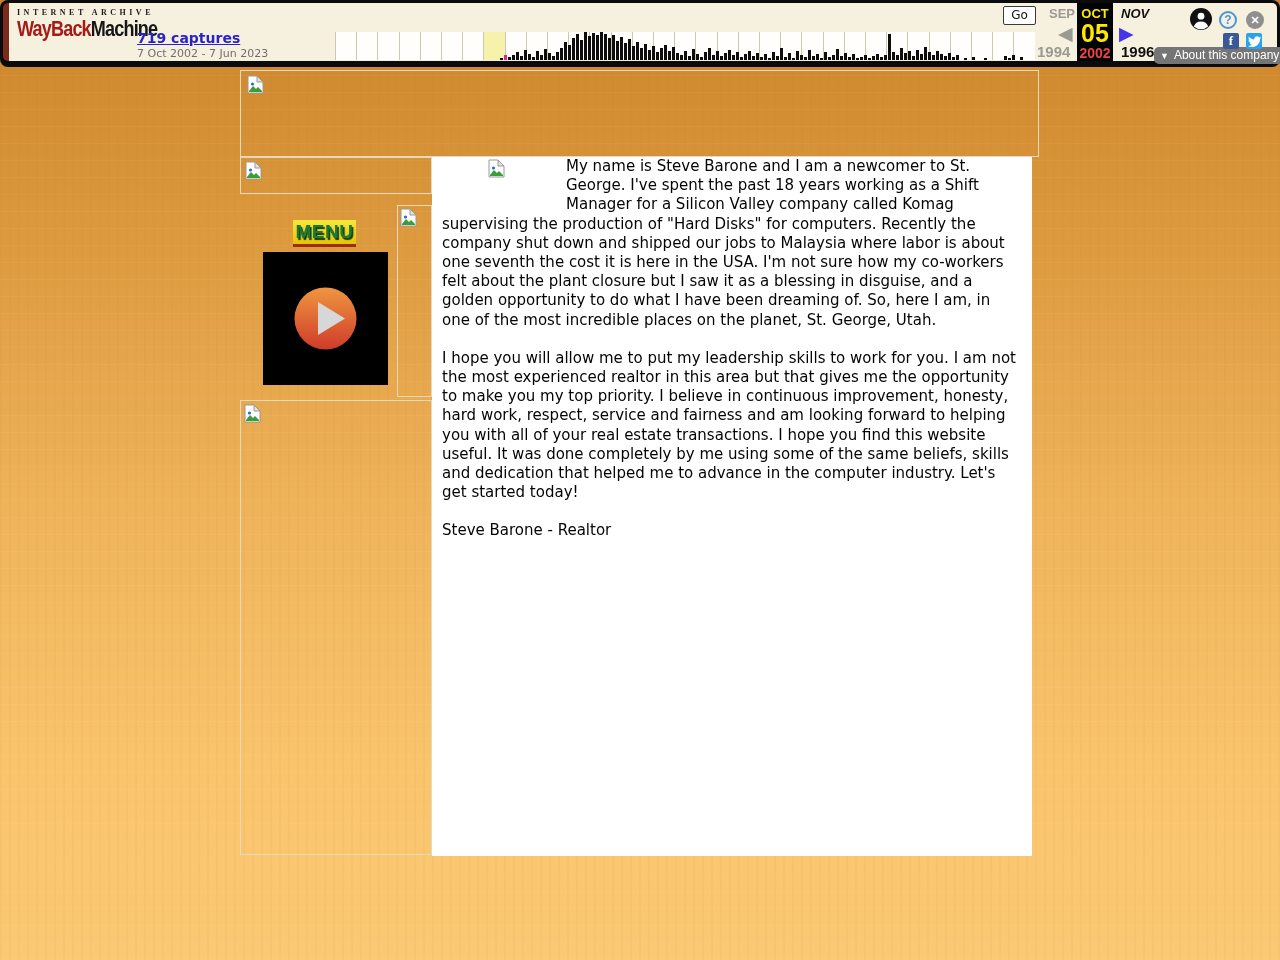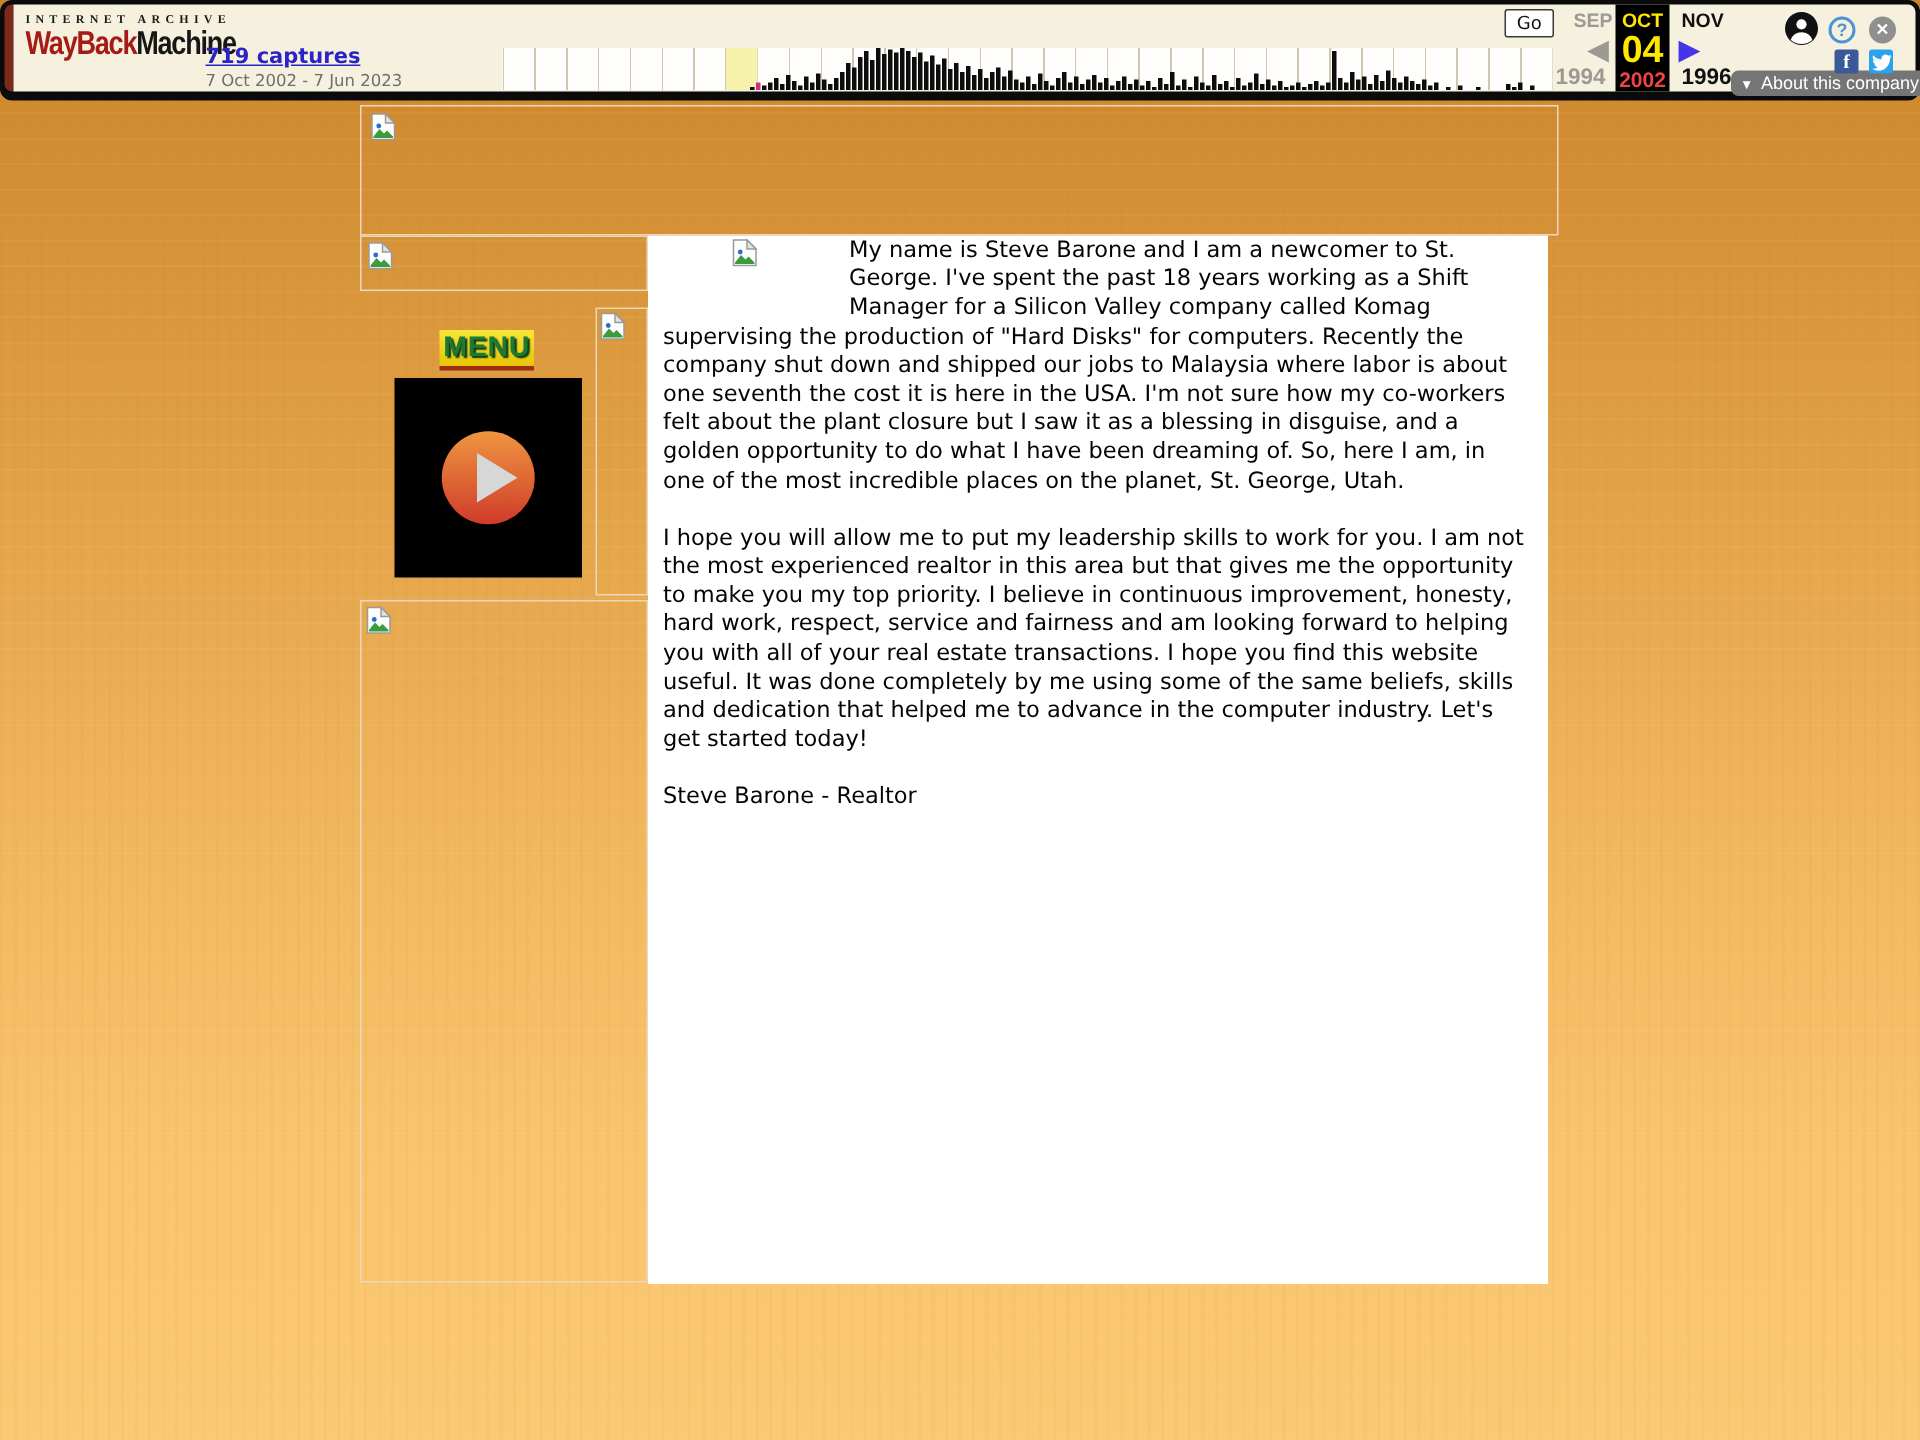--- a/index.html
+++ b/index.html
@@ -43,21 +43,21 @@
   .wb-spark { position:absolute; left:326px; top:29px; width:700px; height:28px;
     background:
       repeating-linear-gradient(to right, #cfc7ae 0 1px, rgba(255,255,255,0.9) 1px 21.2px);
     background-color:#fbf7ea; cursor:pointer; }
   .wb-spark .ycell { position:absolute; left:149px; top:0; width:21px; height:28px; background:#f6f2ac; }
   .wb-spark .bar { position:absolute; bottom:0; width:3px; background:#0d0d0d; }
   .wb-spark .bar.pink { background:#cc2f8a; }
 
   .wb-mon { position:absolute; font:700 13px "Liberation Sans",sans-serif; }
   .wb-sep { left:1040px; top:3px; color:#9a9a93; }
-  .wb-nov { left:1112px; top:3px; color:#101010; }
+  .wb-nov { left:1112px; top:3px; color:#101010;font-style:italic; }
   .wb-arrow { position:absolute; font-size:19px; line-height:1; cursor:pointer; }
   .wb-prev { left:1049px; top:21px; color:#9a9a93; }
   .wb-next { left:1110px; top:21px; color:#4436e8; }
   .wb-blackcol { position:absolute; left:1068px; top:0px; width:36px; height:58px; background:#000; text-align:center; }
   .wb-blackcol .m { font:700 13px "Liberation Sans",sans-serif; color:#ffe800; margin-top:3px; }
   .wb-blackcol .d { font:700 25px "Liberation Sans",sans-serif; color:#ffe800; line-height:24px; cursor:pointer; }
   .wb-blackcol .y { font:700 14px "Liberation Sans",sans-serif; color:#ef4444; }
   .wb-year3 { position:absolute; left:1112px; top:40px; font:700 15px "Liberation Sans",sans-serif; color:#101010; }
   .wb-year1 { position:absolute; left:1028px; top:40px; font:700 15px "Liberation Sans",sans-serif; color:#9a9a93; }
 
@@ -331,21 +331,21 @@
           <div class="bar" style="left: 677px; height: 5px;"></div>
           <div class="bar" style="left: 685px; height: 3px;"></div>
         </div>
 
       <div class="wb-mon wb-sep">SEP</div>
       <div class="wb-arrow wb-prev">◀</div>
       <div class="wb-year1">1994</div>
 
       <div class="wb-blackcol">
         <div class="m">OCT</div>
-        <div class="d">04</div>
+        <div class="d">05</div>
         <div class="y">2002</div>
       </div>
 
       <div class="wb-mon wb-nov">NOV</div>
       <div class="wb-arrow wb-next">▶</div>
       <div class="wb-year3">1996</div>
 
       <div class="wb-about"><span class="chev">▼</span><span>About this company</span></div>
 
       <div class="ic ic-person">

